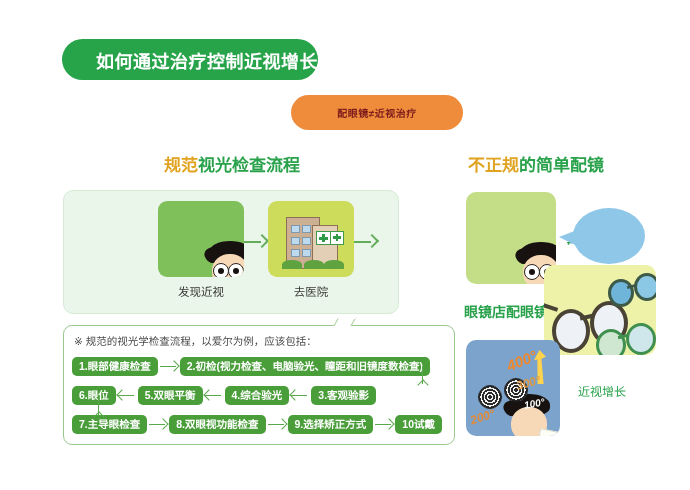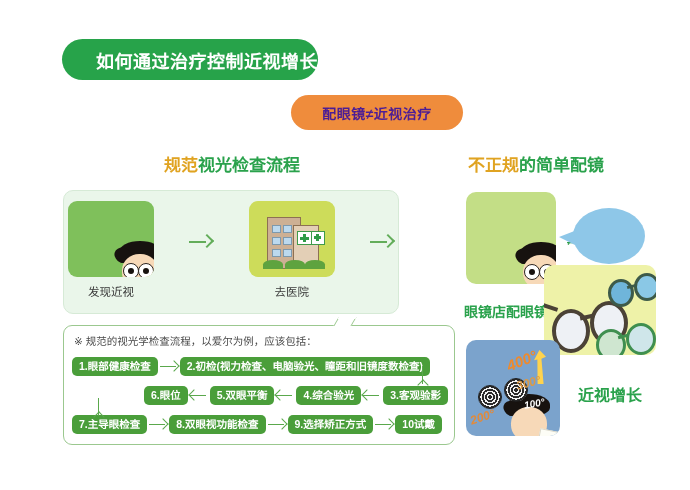--- a/index.html
+++ b/index.html
@@ -50,22 +50,22 @@
     top: 95px;
     width: 172px;
     height: 35px;
     border-radius: 18px;
     background: #ef8c3c;
     display: flex;
     align-items: center;
     justify-content: center;
   }
   .sub-pill span {
-    color: #4c1d95;
-    font-size: 14px;
+    color: #7f1d1d;
+    font-size: 10px;
     font-weight: bold;
     letter-spacing: 0.5px;
   }
 
   
   .heading {
     position: absolute;
     font-size: 17px;
     font-weight: bold;
     white-space: nowrap;
@@ -85,22 +85,22 @@
     background: #eaf6ea;
     border: 1px solid #d6ead6;
     border-radius: 10px;
   }
   .flow-row {
     position: absolute;
     left: 0; top: 10px;
     width: 334px;
     display: flex;
     align-items: center;
-    justify-content: space-between;
-    padding: 0 4px;
+    justify-content: flex-end;
+    padding: 0 20px;
     box-sizing: border-box;
   }
   .flow-step { width: 86px; }
   .flow-card {
     width: 86px;
     height: 76px;
     border-radius: 9px;
     position: relative;
     overflow: hidden;
   }
@@ -266,21 +266,21 @@
   }
   .step-rows { position: absolute; left: 0; top: 26px; width: 392px; }
   .step-row {
     display: flex;
     align-items: center;
     justify-content: flex-start;
     height: 29px;
     padding: 0 8px;
     box-sizing: border-box;
   }
-  .step-row.rtl { justify-content: flex-end; }
+  .step-row.rtl { }
   .chip {
     background: #4a9e3a;
     color: #ffffff;
     font-size: 10.5px;
     font-weight: bold;
     border-radius: 5px;
     padding: 4px 7px;
     white-space: nowrap;
     line-height: 1.1;
   }
@@ -409,22 +409,22 @@
   .trend {
     position: absolute;
     left: 68px; top: 10px;
     width: 12px; height: 34px;
     background: #ffd34d;
     clip-path: polygon(45% 0, 100% 20%, 62% 26%, 80% 100%, 30% 100%, 28% 28%, 0 30%);
   }
   .label-growth {
     position: absolute;
     left: 578px; top: 382px;
-    font-size: 16px;
-    font-weight: bold;
+    font-size: 12px;
+    font-weight: normal;
     color: #2aa24c;
     white-space: nowrap;
   }
   .spiral {
     position: absolute;
     width: 22px; height: 22px;
     border-radius: 50%;
     background:
       repeating-radial-gradient(circle at 50% 50%,
         #2b2b2b 0 1.6px, #f2f2f2 1.6px 3.2px);

